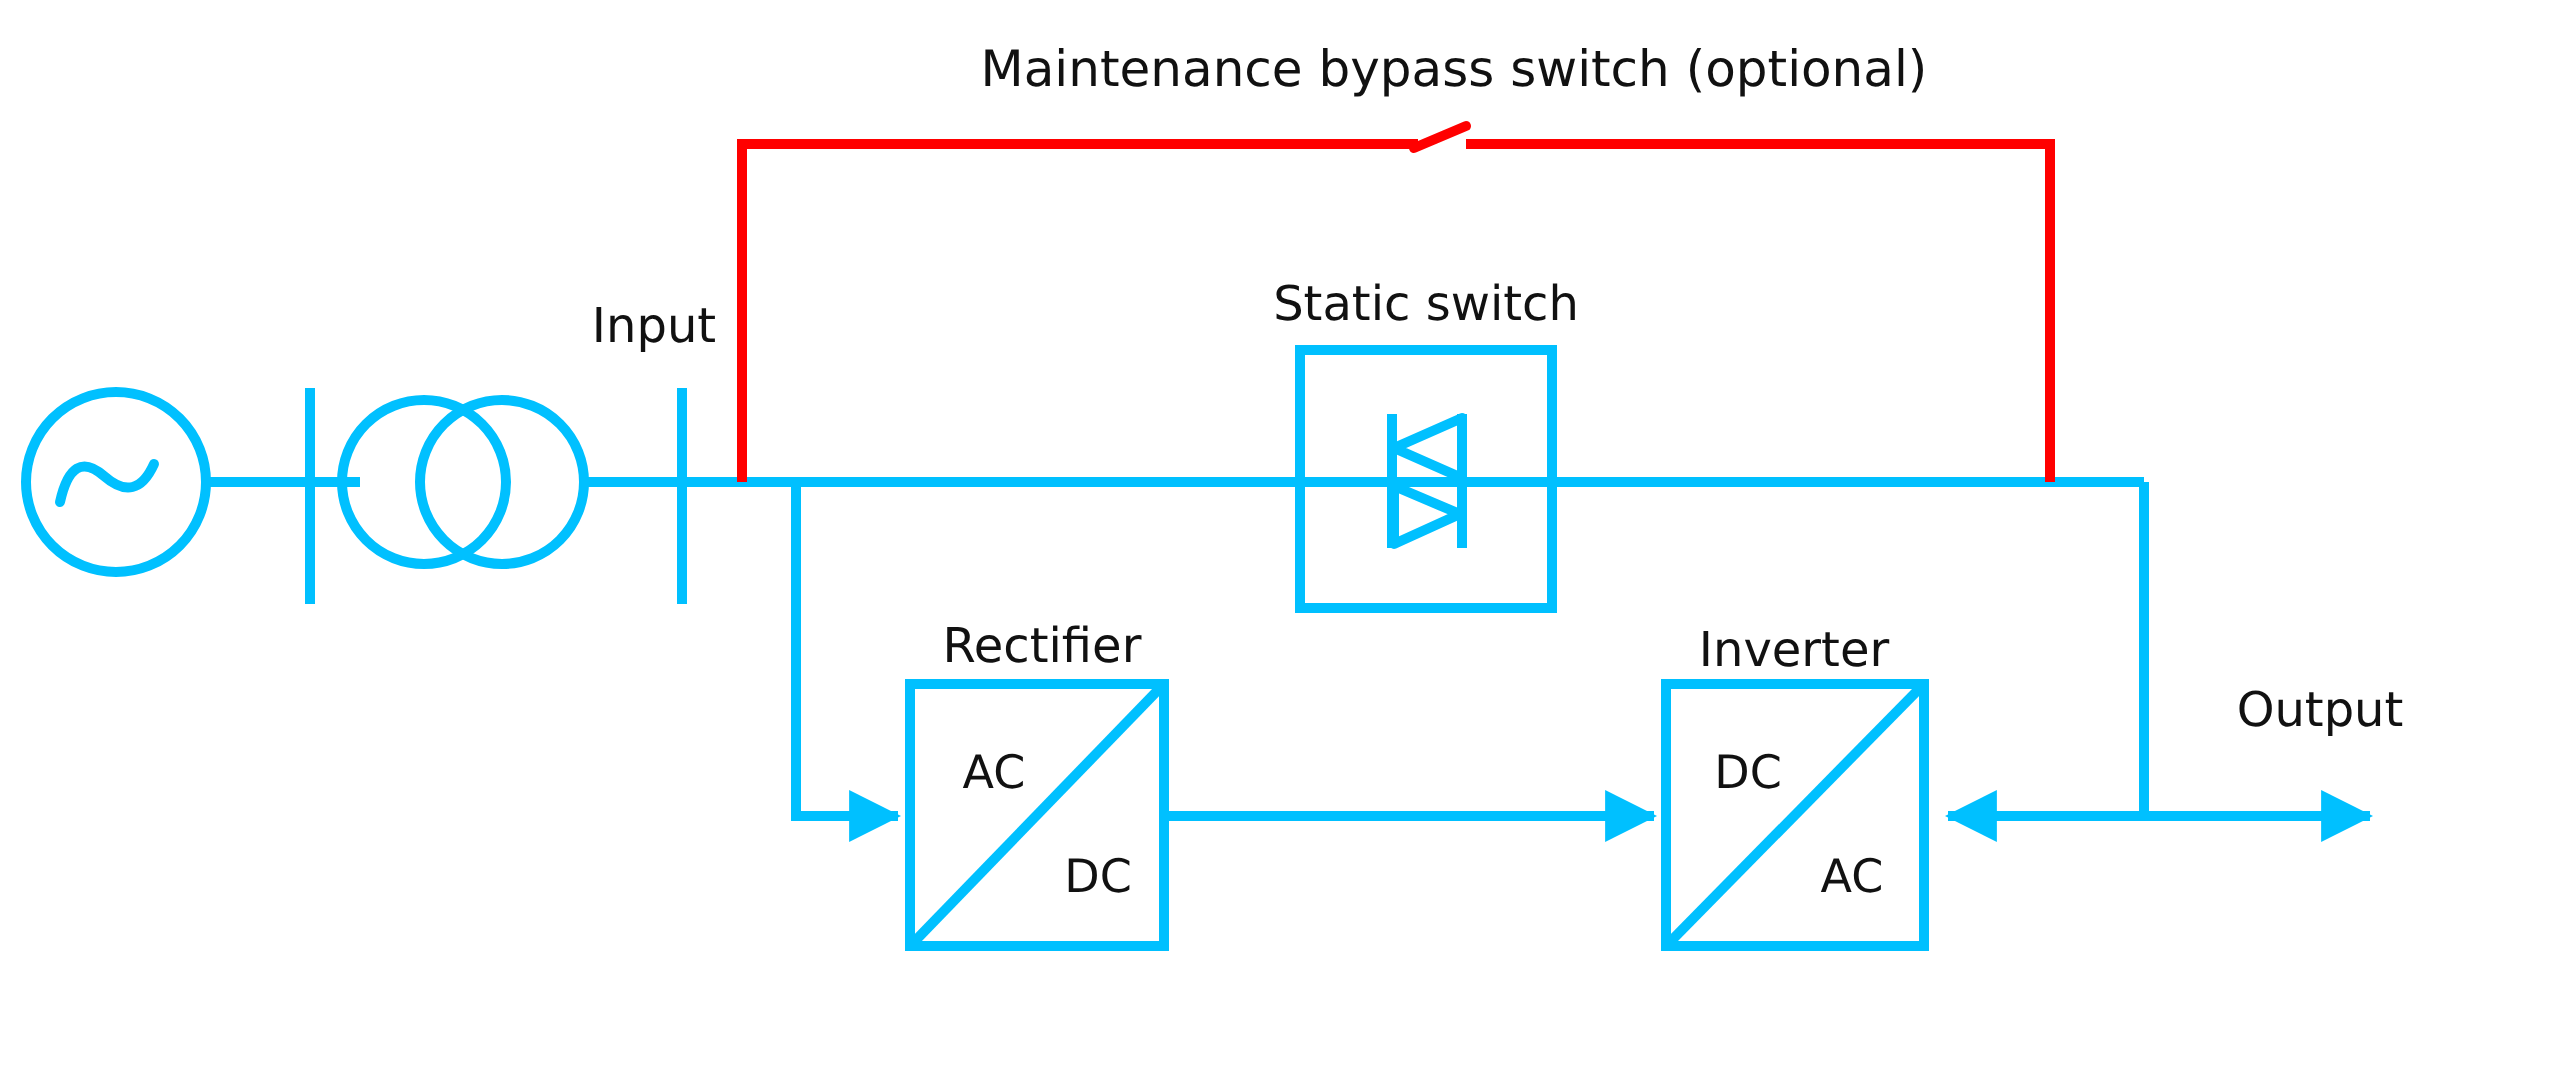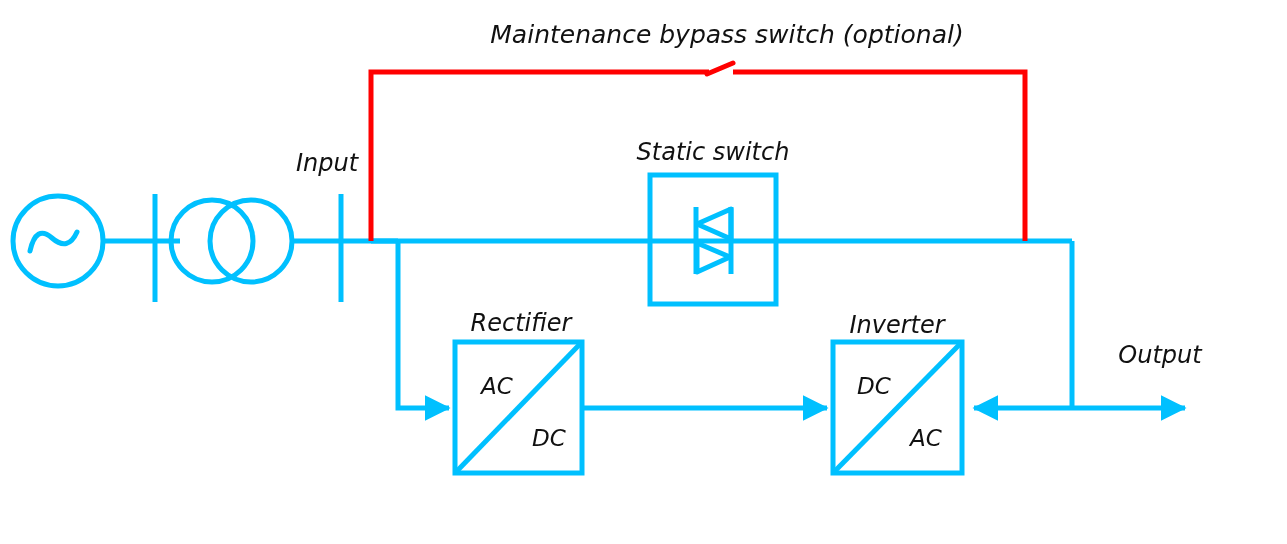--- a/index.html
+++ b/index.html
@@ -9,21 +9,20 @@
   }
   body {
     font-family: "DejaVu Sans", "Liberation Sans", sans-serif;
   }
   #diagram-root {
     position: relative;
     width: 1287px;
     height: 544px;
     background: #ffffff;
     overflow: hidden;
-    font-style: italic;
   }
   svg.diagram-canvas {
     position: absolute;
     left: 0;
     top: 0;
     width: 1287px;
     height: 544px;
     display: block;
   }
   .lbl {

